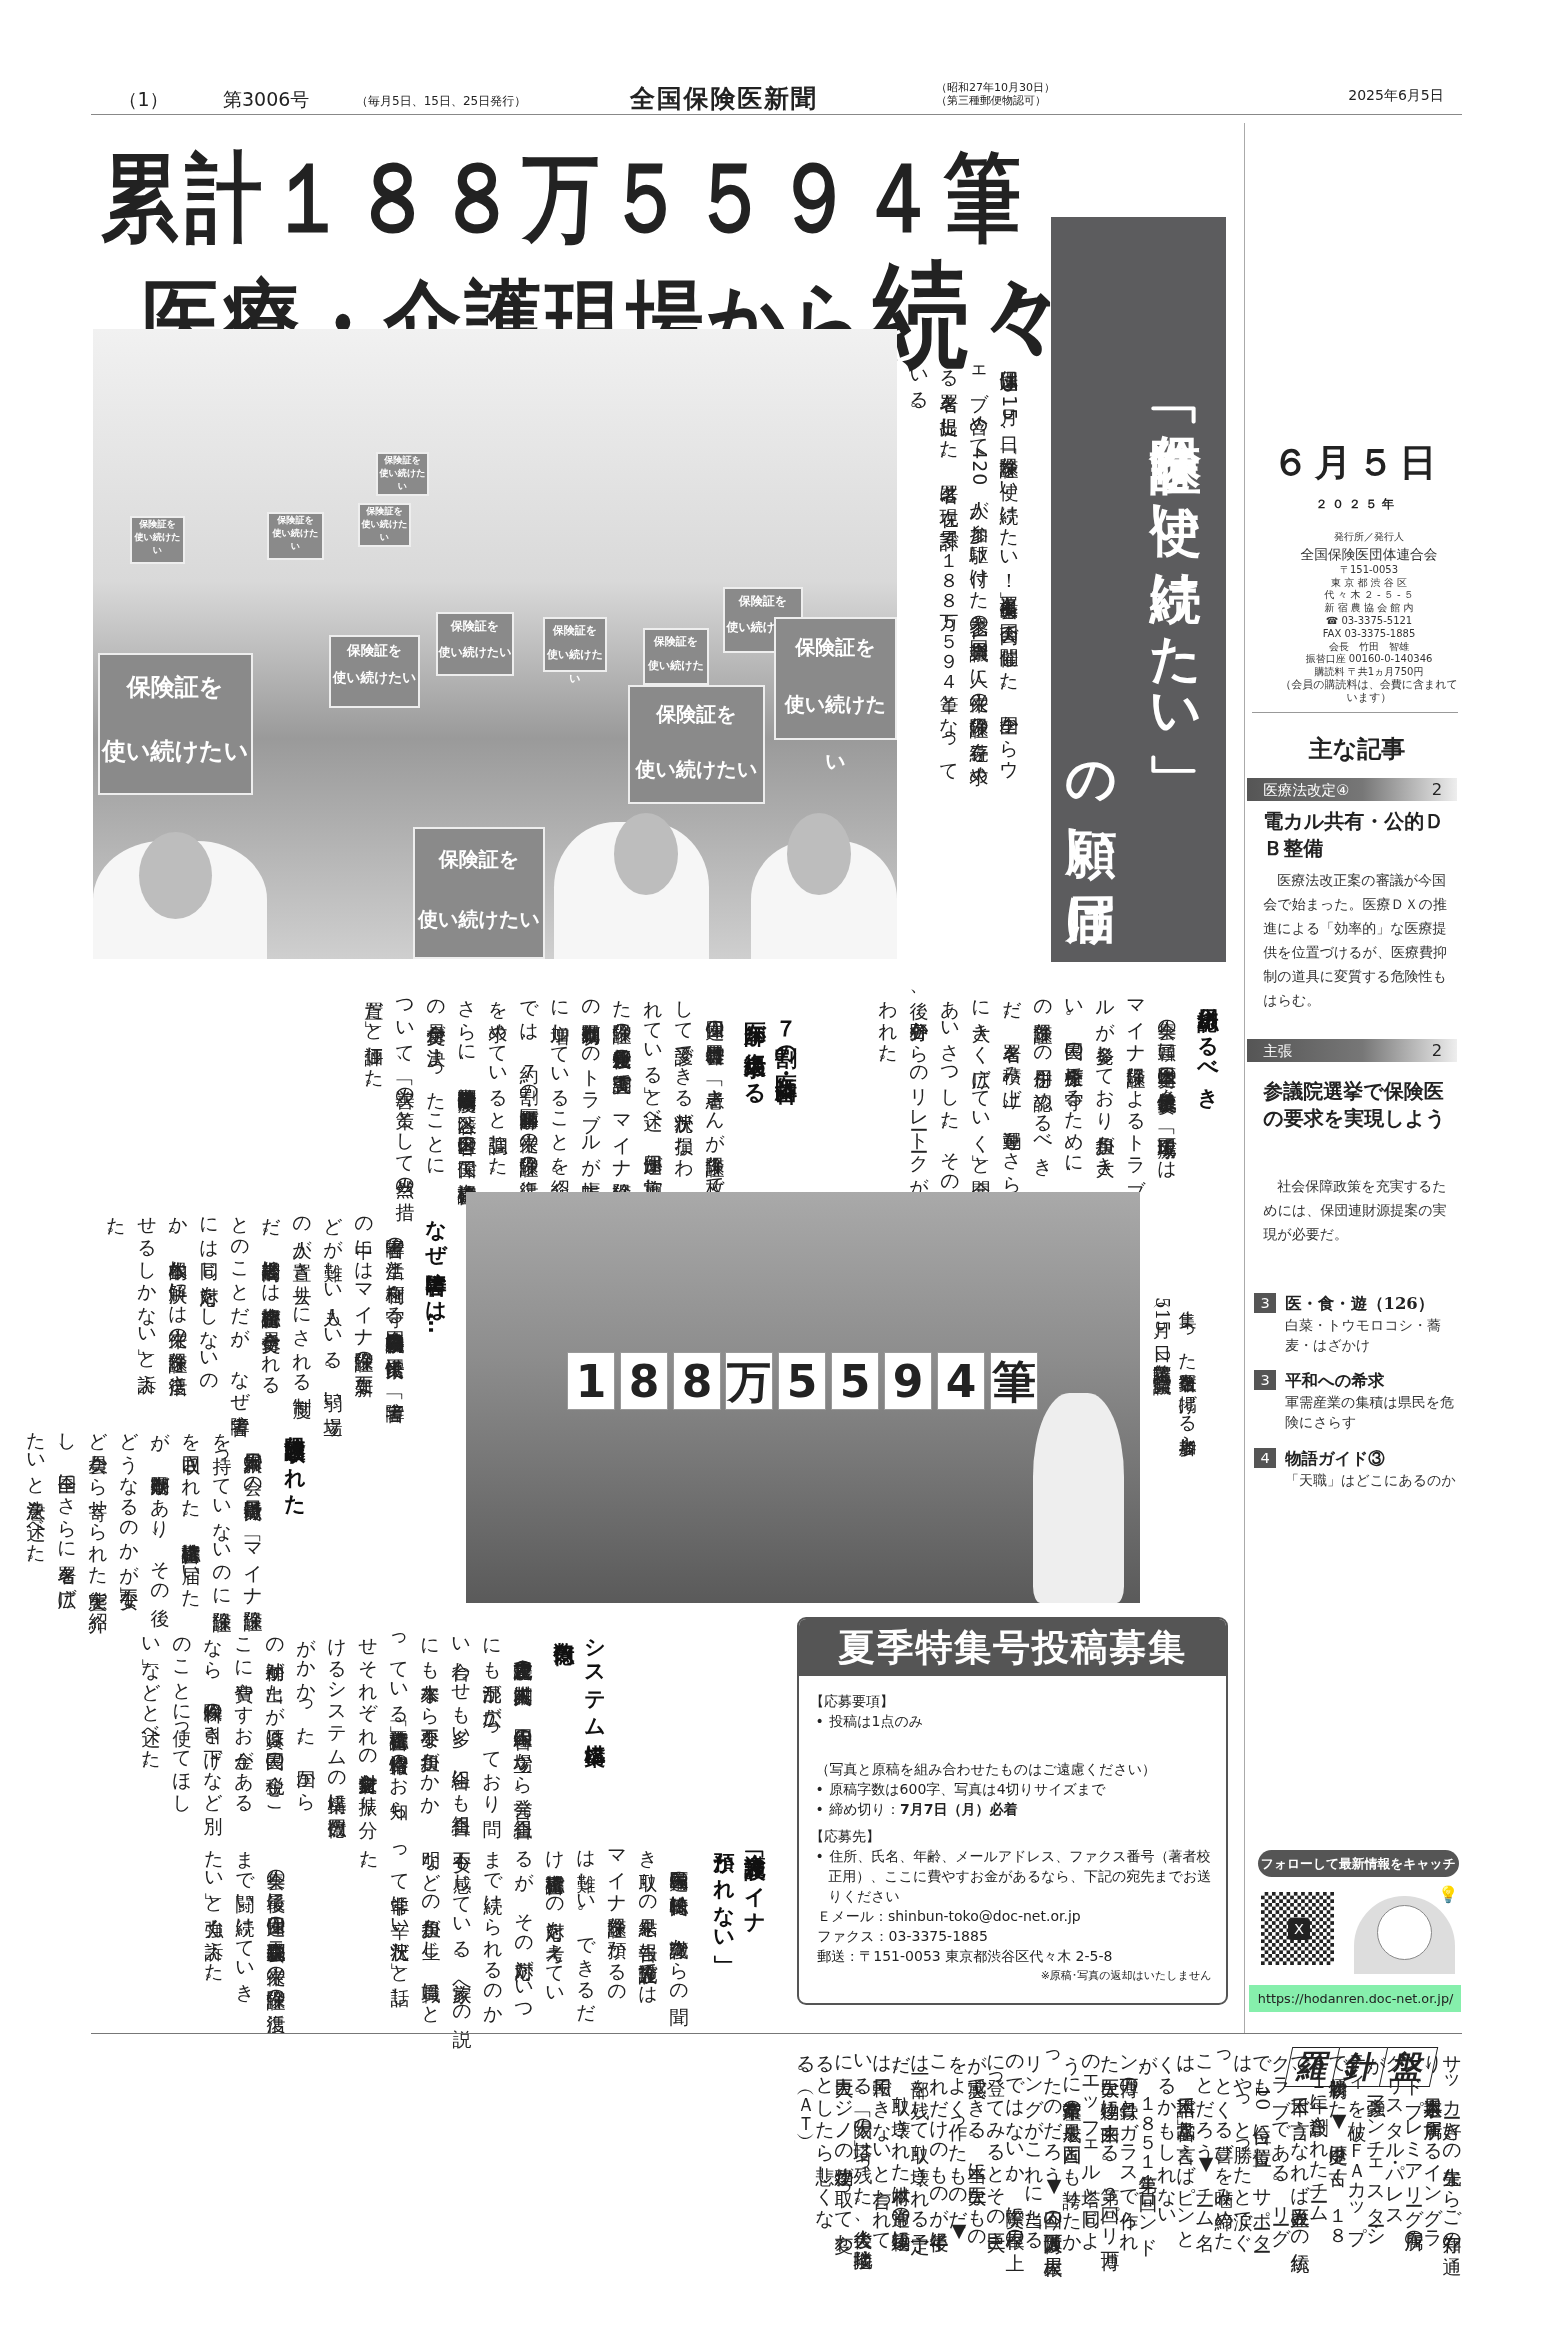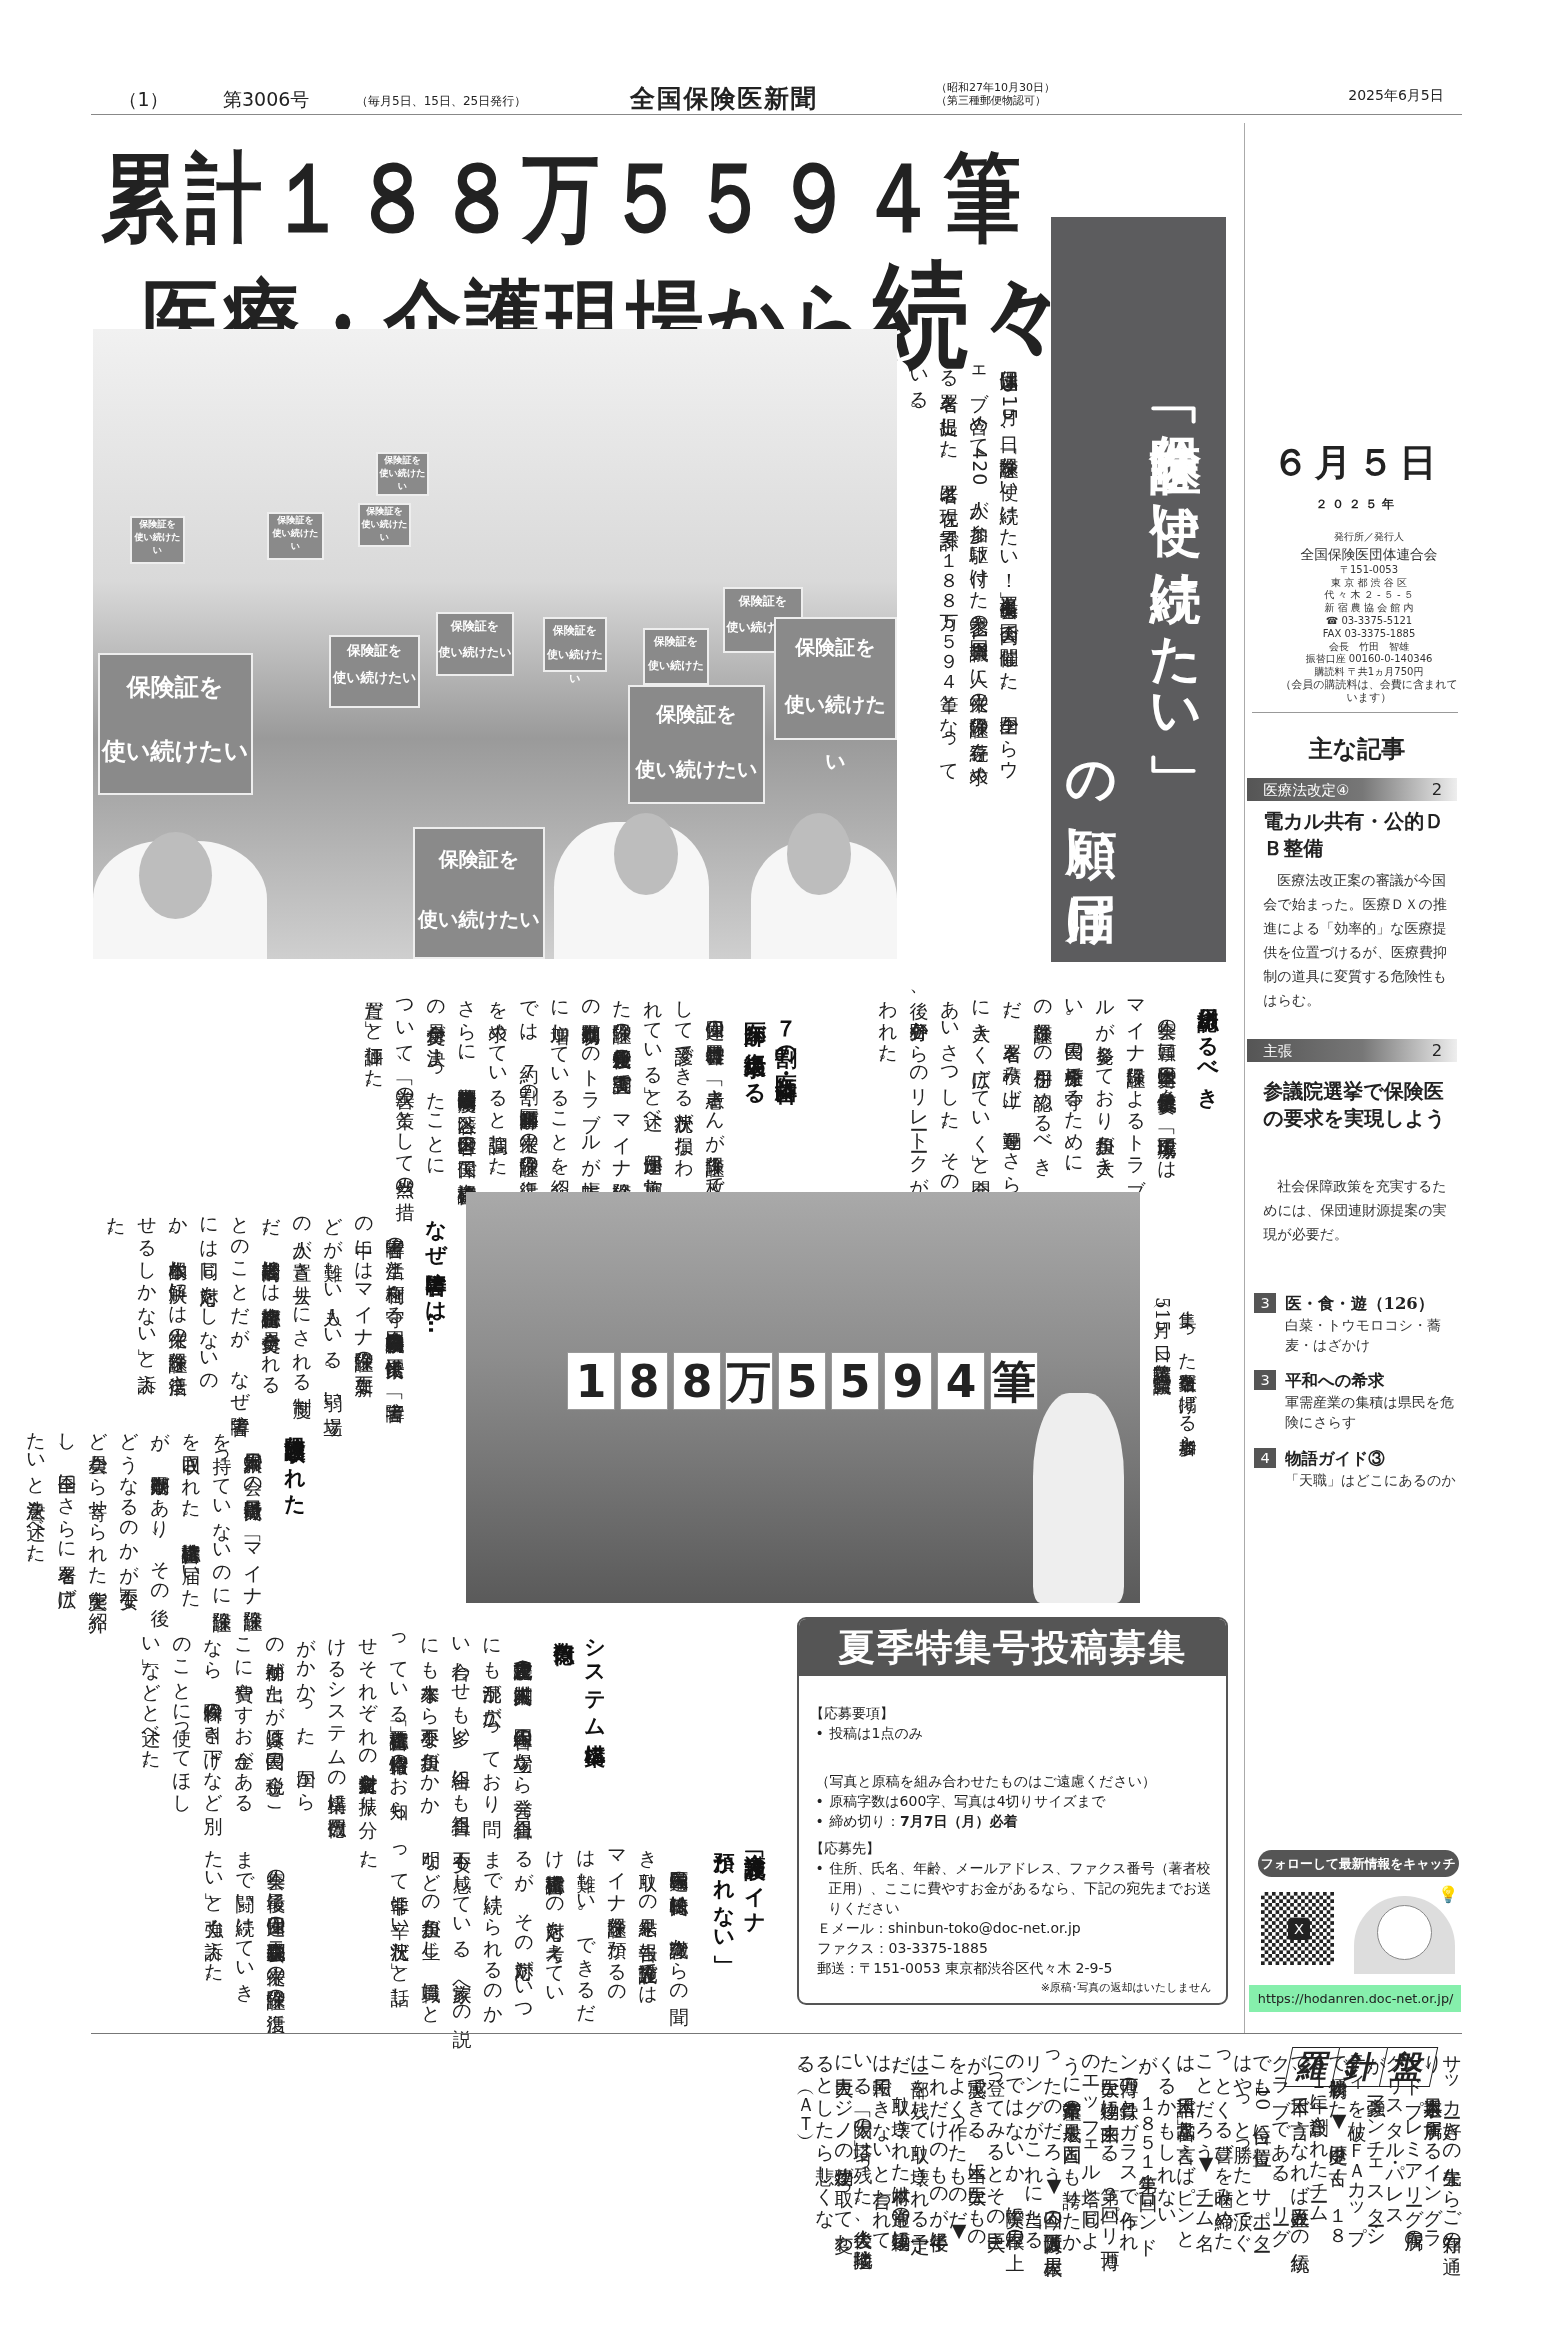--- a/index.html
+++ b/index.html
@@ -75,21 +75,21 @@
 
   
   #photo-2 { position: absolute; left: 466px; top: 1192px; width: 674px; height: 411px; background: linear-gradient(180deg,#a9a9a9 0%,#8d8d8d 40%,#5a5a5a 100%); overflow: hidden; }
   .digit-card { position: absolute; top: 160px; width: 48px; height: 58px; background: #fff; color: #222; font-size: 44px; font-weight: bold; text-align: center; line-height: 58px; border: 0.9px solid #999; }
   #caption-2 { position: absolute; left: 1149px; top: 1297px; writing-mode: vertical-rl; font-size: 18.3px; line-height: 25.6px; font-family: "DejaVu Serif", serif; height: 302px; }
 
   
   #recruit { position: absolute; left: 797px; top: 1617px; width: 431px; height: 388px; border: 2.7px solid #555; border-radius: 9.1px; overflow: hidden; }
   #recruit-title { height: 57px; background: #555; color: #fff; font-size: 37px; font-weight: bold; text-align: center; line-height: 57px; letter-spacing: 1.8px; font-family: "DejaVu Serif", serif; }
   #recruit-body { padding: 9.1px 9.1px 0 11px; font-size: 14px; line-height: 20px; color: #222; }
-  #recruit-body .sec { margin-top: 18px; }
+  #recruit-body .sec { margin-top: 6px; }
   #recruit-body ul { list-style: none; }
   #recruit-body li { padding-left: 18.3px; text-indent: -12.8px; }
   #recruit-body li::before { content: "•"; margin-right: 5.5px; }
   #recruit-body .bold { font-weight: bold; }
   #recruit-body .note { font-size: 11px; text-align: right; padding-right: 5.5px; }
   #recruit-body .contact { padding-left: 7.3px; }
 
   
   #bottom-rule { position: absolute; left: 91px; top: 2033px; width: 1371px; border-top: 1.8px solid #777; }
 
@@ -237,21 +237,21 @@
     <ul>
       <li>原稿字数は600字、写真は4切りサイズまで</li>
       <li><span>締め切り：</span><span class="bold">7月7日（月）必着</span></li>
     </ul>
     <div class="sec" style="margin-top:7.3px;">【応募先】</div>
     <ul>
       <li>住所、氏名、年齢、メールアドレス、ファクス番号（著者校正用）、ここに費やすお金があるなら、下記の宛先までお送りください</li>
     </ul>
     <div class="contact">Ｅメール：shinbun-toko@doc-net.or.jp</div>
     <div class="contact">ファクス：03-3375-1885</div>
-    <div class="contact">郵送：〒151-0053 東京都渋谷区代々木 2-9-5</div>
+    <div class="contact">郵送：〒151-0053 東京都渋谷区代々木 2-5-8</div>
     <div class="note">※原稿･写真の返却はいたしません</div>
   </div>
 </div>
 
 <div id="bottom-rule"></div>
 <div id="rashinban">
   <span class="rsb-char">羅</span><span class="rsb-char">針</span><span class="rsb-char">盤</span>
 </div>
 <div class="vtext" style="left:91px;top:2042px;height:206px;width:1371px;font-size:19px;line-height:19px;letter-spacing:0.3px;">
   <span>サッカー好きの先生ならご存知の通り、日本人選手も所属するイングランドプレミアリーグ所属のクリスタル・パレスが、強豪マンチェスター・シティを破りＦＡカップで初優勝した▼歴史は古く、１８６１年に創設されたチームで、日本で言うなれば巨人並みの伝統クラブである。リーグでも10位台に位置し、サポーターはやっと勝ったと涙でぐっとくる喜びを噛み締めたことだろう▼チーム名は、日本語で「水晶宮」と言えばピンとくるかもしれないが、１８５１年第１回ロンドン万博の鉄骨とガラスで作られた巨大な建物に由来する。第３回パリ万博のエッフェル塔と同じように産業革命の成果を両国とも誇りたかったのだろう▼今回の大阪万博は大屋根リングがこれに当たるのではないか。実際に屋根の上に登ってみるとその巨大さが実感できる。本当に巨大なものをよく作ったものだ▼これだけのものが半年後には一部を残して取り壊される予定だ。取り壊された木材は通常の建築物には転用できないと言われている。「太陽の塔」は残った。大会後、隣接地に巨大カジノの建物が取って変わるとしたら悲しくなる。</span><span>（ＡＴ）</span>

